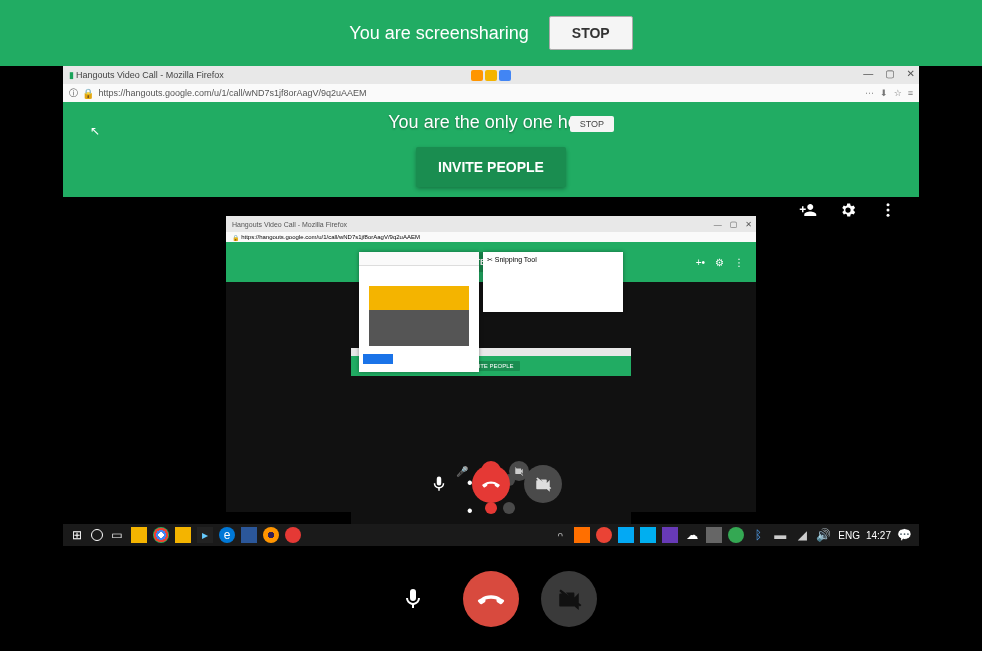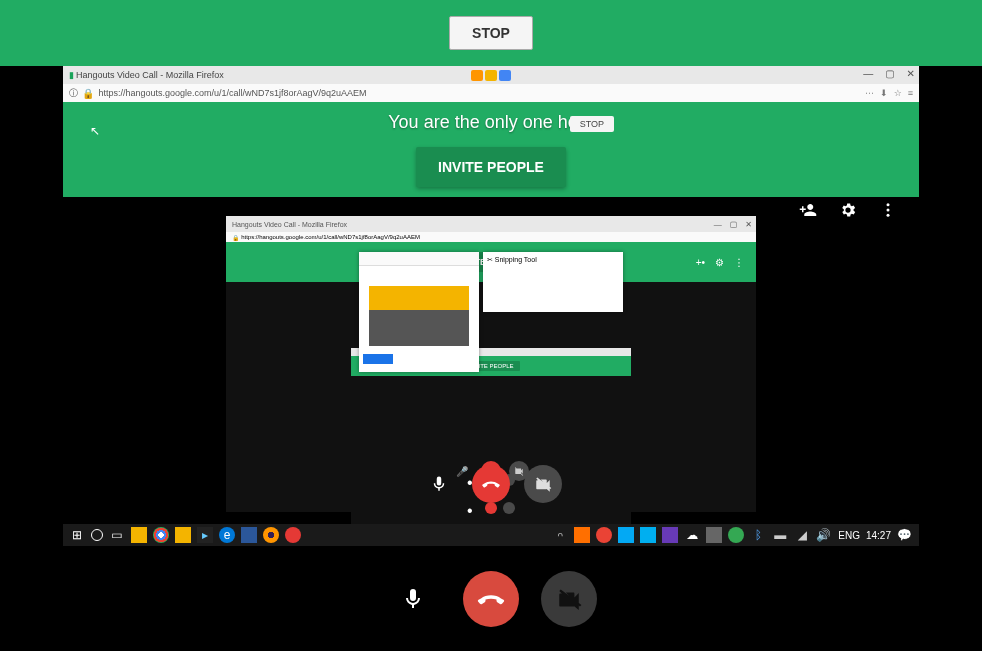--- a/index.html
+++ b/index.html
@@ -301,20 +301,21 @@
     }
     .big-mic { color:#fff; }
     .big-end { background:#d84a3e; color:#fff;}
     .big-cam { background:#3a3a3a; color:#111;}
     svg { display:block; }
   </style>
 </head>
 <body>
 
 <div class="screenshare-banner">
+  <span class="text">You are screensharing</span>
   <button class="stop-btn">STOP</button>
 </div>
 
 <div class="inner-window">
 
   <div class="browser-chrome">
     <div class="tab-row">
       <span style="color:#19a35a;margin-right:2px;">▮</span>
       <span>Hangouts Video Call - Mozilla Firefox</span>
       <div class="topicons">

